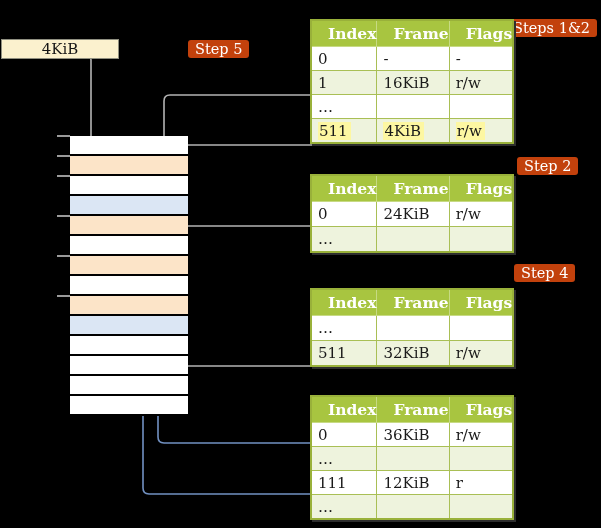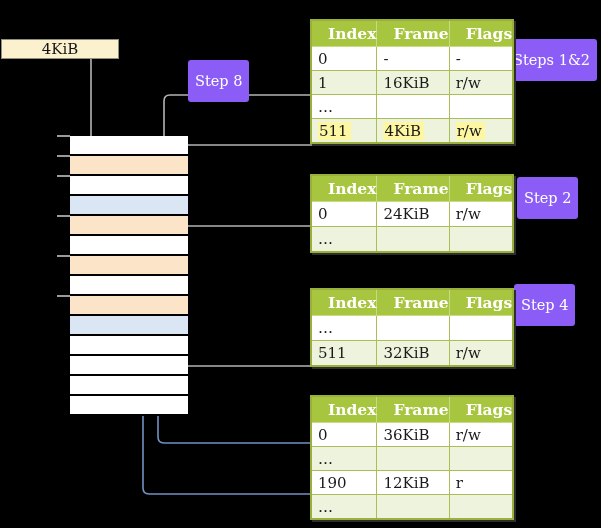--- a/index.html
+++ b/index.html
@@ -8,24 +8,23 @@
     font-family:"DejaVu Serif","Liberation Serif",serif;
   }
   
   .frame-box{
     position:absolute;left:1px;top:39px;width:116px;height:18px;
     background:#fbf1ce;border:1px solid #8f8f80;color:#151515;
     font-size:15px;line-height:18px;text-align:center;
   }
   
   .step{
-    position:absolute;background:#8b5cf6;color:#fff;border-radius:3px;
-    font-size:14.5px;line-height:18px;height:18px;text-align:center;padding:12px 7px;
+    position:absolute;background:#c2410c;color:#fff;border-radius:3px;
+    font-size:14.5px;line-height:18px;height:18px;text-align:center;padding:0 7px;
     box-sizing:content-box;
-    margin-top:20px;
   }
   .step0 {left:188px;top:40px;}
   .steps12{left:506px;top:19px;}
   .step3 {left:517px;top:157px;}
   .step4 {left:514px;top:264px;text-align:right;}
   
   #memory{position:absolute;left:70px;top:136px;width:118px;}
   .mrow{height:18px;border-bottom:2px solid #000;}
   .mrow:first-child{border-top:0;}
   .m-white{background:#ffffff;}
@@ -79,21 +78,21 @@
       <path d="M 481,135 L 486,135" class="wire gray"></path>
       <path d="M 481,215 L 486,215" class="wire gray"></path>
       <path d="M 372,443 L 164,443 Q 158,443 158,437 L 158,330" class="wire blue"></path>
       <path d="M 158,321 L 153.5,331 L 162.5,331 Z" class="head blue"></path>
       <path d="M 372,494 L 149,494 Q 143,494 143,488 L 143,212" class="wire blue"></path>
       <path d="M 143,203 L 138.5,213 L 147.5,213 Z" class="head blue"></path>
     </svg>
 
   <div class="frame-box">4KiB</div>
 
-  <div class="step step0">Step 8</div>
+  <div class="step step0">Step 5</div>
   <div class="step steps12">Steps 1&amp;2</div>
   <div class="step step3">Step 2</div>
   <div class="step step4">Step 4</div>
 
   <div id="memory">
       <div class="mrow m-white"></div>
       <div class="mrow m-orange"></div>
       <div class="mrow m-white"></div>
       <div class="mrow m-blue"></div>
       <div class="mrow m-orange"></div>
@@ -217,21 +216,21 @@
           <td>0</td>
           <td>36KiB</td>
           <td>r/w</td>
         </tr>
         <tr class="green">
           <td>…</td>
           <td></td>
           <td></td>
         </tr>
         <tr class="white">
-          <td>190</td>
+          <td>111</td>
           <td>12KiB</td>
           <td>r</td>
         </tr>
         <tr class="green">
           <td>…</td>
           <td></td>
           <td></td>
         </tr>
       </tbody>
   </table>

